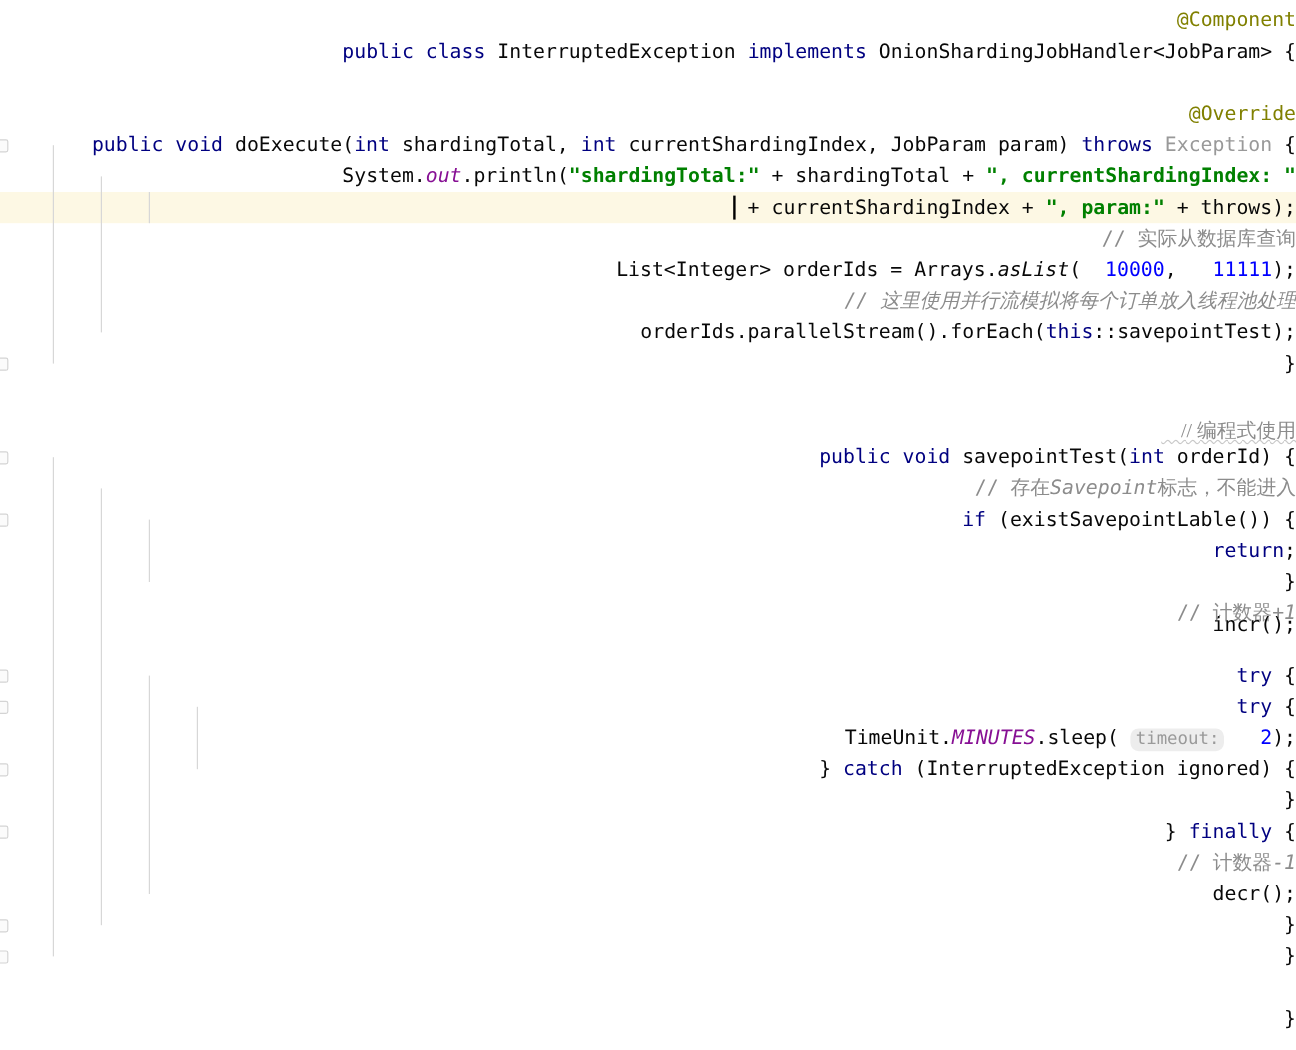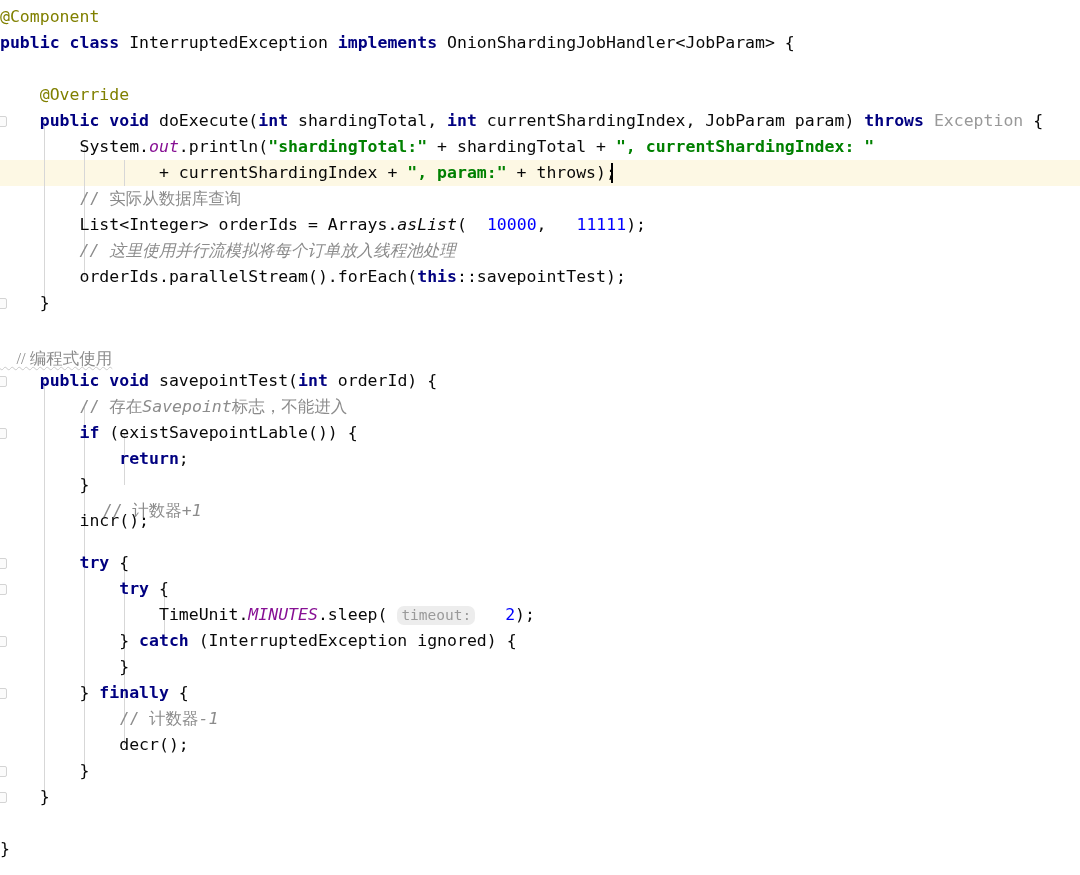--- a/index.html
+++ b/index.html
@@ -12,20 +12,21 @@
     height: 875px;
     overflow: hidden;
     font-family: "DejaVu Sans Mono", "Liberation Mono", monospace;
   }
 
   #editor {
     position: relative;
     width: 1080px;
     height: 875px;
     background: #ffffff;
+    text-align: right;
   }
 
   
   .gutter-mark {
     position: absolute;
     left: -4px;
     width: 11px;
     height: 11px;
     border: 1px solid #d4d4d4;
     border-radius: 2px;
@@ -56,21 +57,21 @@
     height: 26px;
     line-height: 26px;
     white-space: pre;
     font-size: 16.5px;
     font-family: "DejaVu Sans Mono", "Liberation Mono", monospace;
     color: #080808;
   }
   .code-line > span { white-space: pre; }
 
   
-  .kw        { color: #000080; font-weight: bold; }
+  .kw        { color: #000080; font-weight: normal; }
   .anno      { color: #808000; }
   .str       { color: #008000; font-weight: bold; }
   .num       { color: #0000ff; margin-left: 20px; }
   .cmt       { color: #8c8c8c; }
   .cmt-i     { color: #8c8c8c; font-style: italic; }
   .plain     { color: #080808; }
   .dim       { color: #999999; }
   .stat      { color: #871094; font-weight: normal; font-style: italic; }
   .sm        { color: #080808; font-style: italic; }
 

